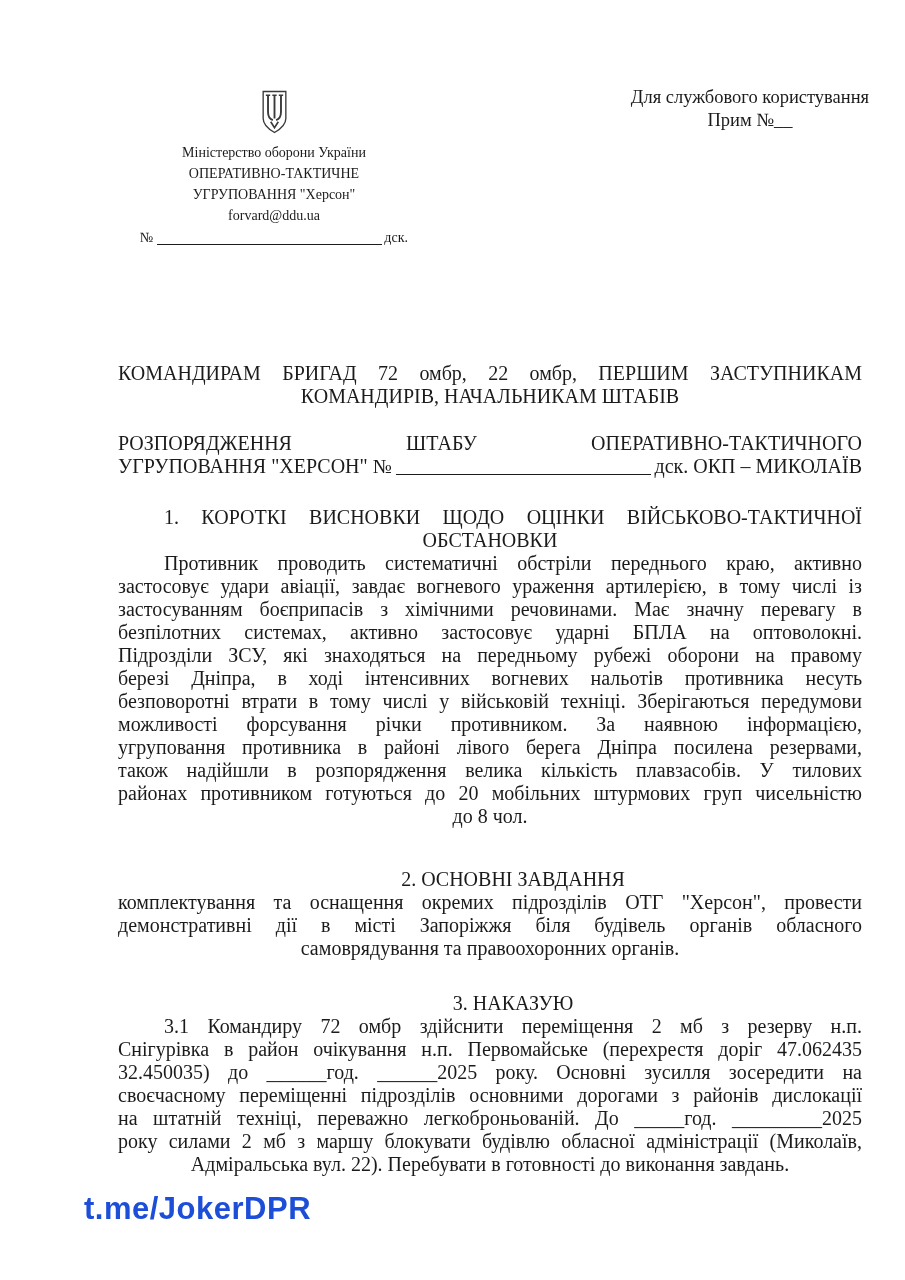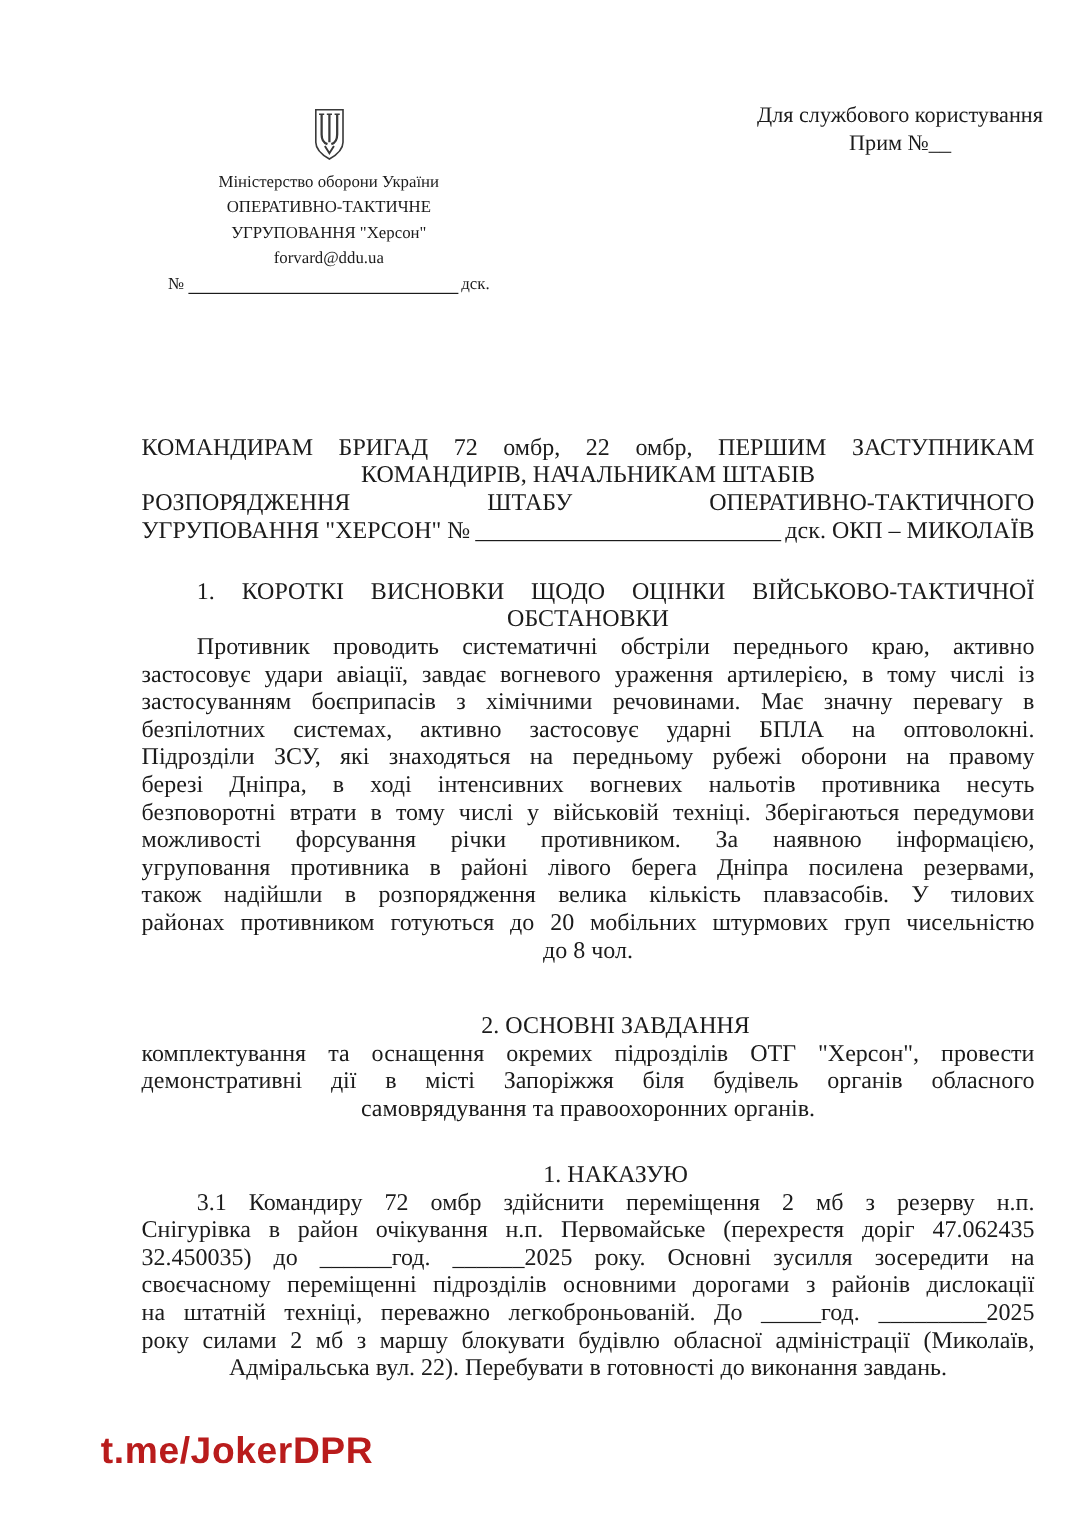--- a/index.html
+++ b/index.html
@@ -55,21 +55,21 @@
     left: 118px;
     top: 362px;
     width: 744px;
     font-size: 20px;
     line-height: 23px;
   }
   .tl { text-align: center; white-space: normal; }
   .jl { text-align: justify; text-align-last: justify; }
   .ind { padding-left: 46px; }
 
-  .order-title { }
+  .order-title { margin-top: 24px; }
   .flexline {
     display: flex;
     align-items: flex-end;
     line-height: 23px;
   }
   .flexline .blank {
     flex: 1;
     border-bottom: 1.5px solid #1b1b1b;
     margin: 0 3px 3px 4px;
     height: 15px;
@@ -165,30 +165,30 @@
         </div>
       <div>
           <div class="tl jl">комплектування та оснащення окремих підрозділів ОТГ "Херсон", провести</div>
           <div class="tl jl">демонстративні дії в місті Запоріжжя біля будівель органів обласного</div>
           <div class="tl">самоврядування та правоохоронних органів.</div>
         </div>
     </div>
 
     <div class="section-3">
       <div>
-          <div class="tl ind">1. НАКАЗУЮ</div>
+          <div class="tl ind">3. НАКАЗУЮ</div>
         </div>
       <div>
           <div class="tl jl ind">3.1 Командиру 72 омбр здійснити переміщення 2 мб з резерву н.п.</div>
           <div class="tl jl">Снігурівка в район очікування н.п. Первомайське (перехрестя доріг 47.062435</div>
           <div class="tl jl">32.450035) до ______год. ______2025 року. Основні зусилля зосередити на</div>
           <div class="tl jl">своєчасному переміщенні підрозділів основними дорогами з районів дислокації</div>
           <div class="tl jl">на штатній техніці, переважно легкоброньованій. До _____год. _________2025</div>
           <div class="tl jl">року силами 2 мб з маршу блокувати будівлю обласної адміністрації (Миколаїв,</div>
           <div class="tl">Адміральська вул. 22). Перебувати в готовності до виконання завдань.</div>
         </div>
     </div>
 
   </div>
 
-  <div class="watermark" style="color: #b91c1c;">t.me/JokerDPR</div>
+  <div class="watermark" style="color: #1d4ed8;">t.me/JokerDPR</div>
 
 </div>
 
 </body></html>

